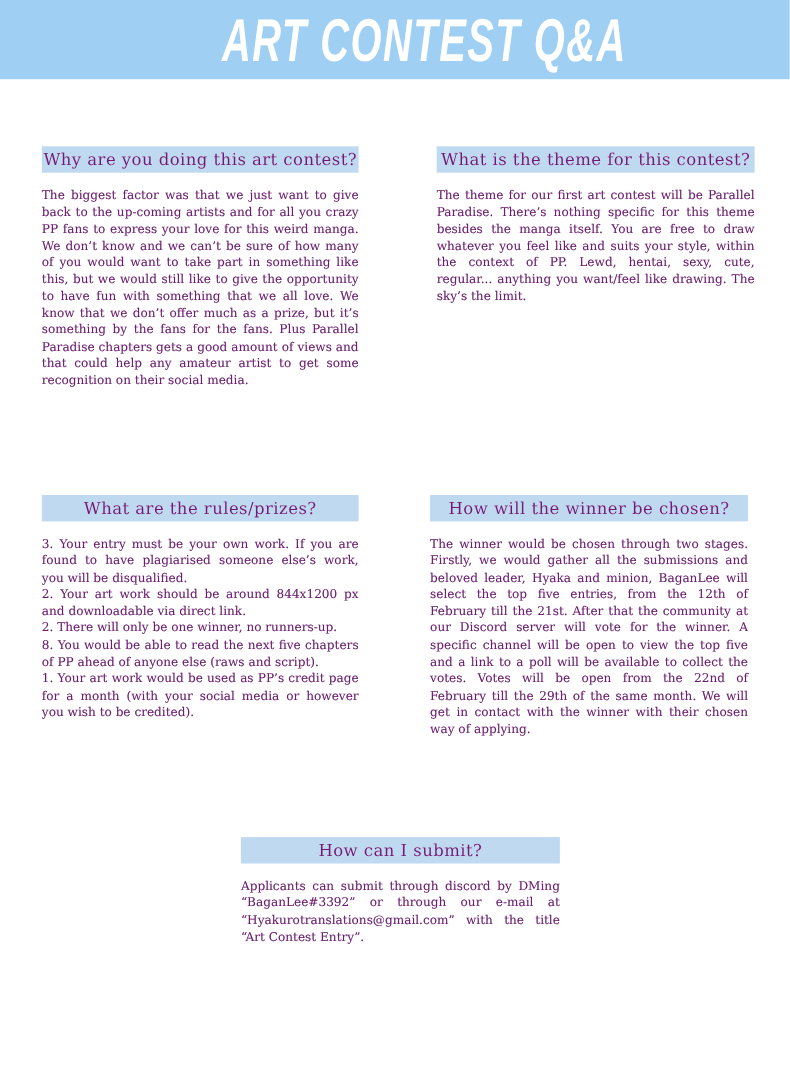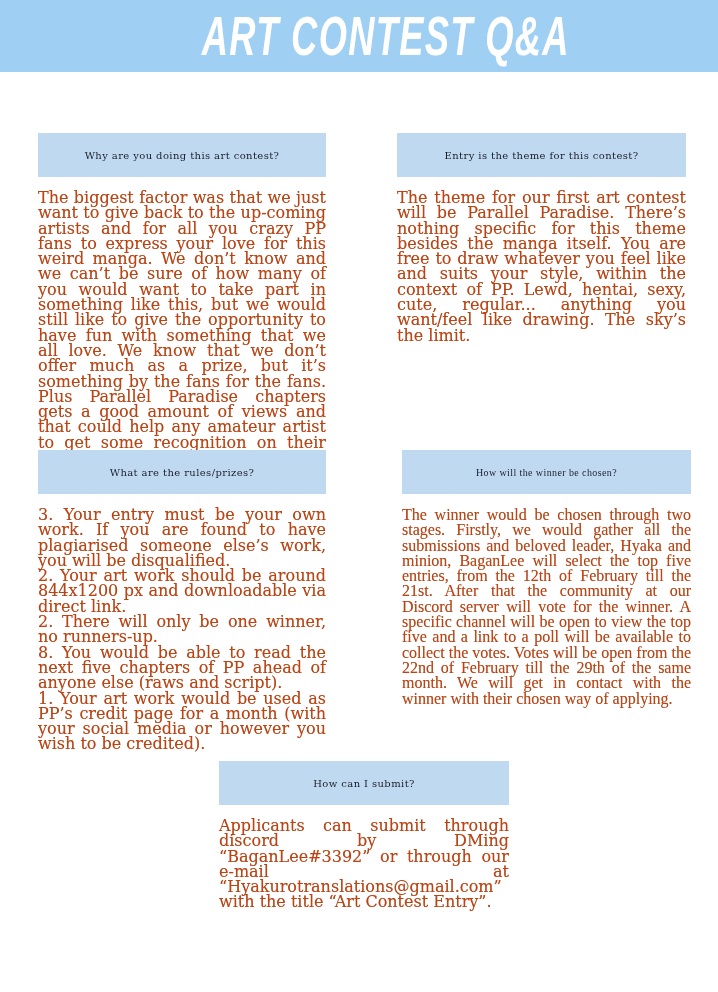--- a/index.html
+++ b/index.html
@@ -35,60 +35,60 @@
     white-space: nowrap;
     transform: scaleX(0.66);
     transform-origin: center center;
   }
 
   
   .section { position: absolute; }
   #section-why    { left: 38px;  top: 133px; width: 288px; }
   #section-theme  { left: 397px; top: 133px; width: 289px; }
   #section-rules  { left: 38px;  top: 450px; width: 288px; }
-  #section-winner { left: 402px; top: 450px; width: 289px; font-family: Liberation Serif, serif; }
+  #section-winner { left: 391px; top: 450px; width: 289px; }
   #section-submit { left: 219px; top: 761px; width: 290px; }
 
   .qbox {
-    height: 44px;
+    height: 24px;
     background: #BFD9F1;
     display: flex;
     align-items: center;
     justify-content: center;
-    font-size: 10px;
+    font-size: 15px;
     letter-spacing: 0.4px;
-    color: #0f172a;
+    color: #701a75;
     text-shadow: 0 0 0.6px rgba(255,255,255,0.6);
   }
   .answer {
     margin-top: 13px;
-    font-size: 16px;
+    font-size: 11px;
     line-height: 15.3px;
-    color: #c2410c;
+    color: #701a75;
     text-align: justify;
     text-shadow: 0 0 0.4px rgba(56,56,56,0.35);
   }
   .answer p { margin: 0; }
 </style>
 </head>
 <body>
 
 <div class="page">
 
   <header class="banner">
     <h1>ART CONTEST Q&amp;A</h1>
   </header>
 
   <section class="section" id="section-why">
     <div class="qbox">Why are you doing this art contest?</div>
     <div class="answer">The biggest factor was that we just want to give back to the up-coming artists and for all you crazy PP fans to express your love for this weird manga. We don’t know and we can’t be sure of how many of you would want to take part in something like this, but we would still like to give the opportunity to have fun with something that we all love. We know that we don’t offer much as a prize, but it’s something by the fans for the fans. Plus Parallel Paradise chapters gets a good amount of views and that could help any amateur artist to get some recognition on their social media.</div>
   </section>
 
   <section class="section" id="section-theme">
-    <div class="qbox">Entry is the theme for this contest?</div>
+    <div class="qbox">What is the theme for this contest?</div>
     <div class="answer">The theme for our first art contest will be Parallel Paradise. There’s nothing specific for this theme besides the manga itself. You are free to draw whatever you feel like and suits your style, within the context of PP. Lewd, hentai, sexy, cute, regular... anything you want/feel like drawing. The sky’s the limit.</div>
   </section>
 
   <section class="section" id="section-rules">
     <div class="qbox">What are the rules/prizes?</div>
     <div class="answer">
       <p>3. Your entry must be your own work. If you are found to have plagiarised someone else’s work, you will be disqualified.</p>
       <p>2. Your art work should be around 844x1200 px and downloadable via direct link.</p>
       <p>2. There will only be one winner, no runners-up.</p>
       <p>8. You would be able to read the next five chapters of PP ahead of anyone else (raws and script).</p>

